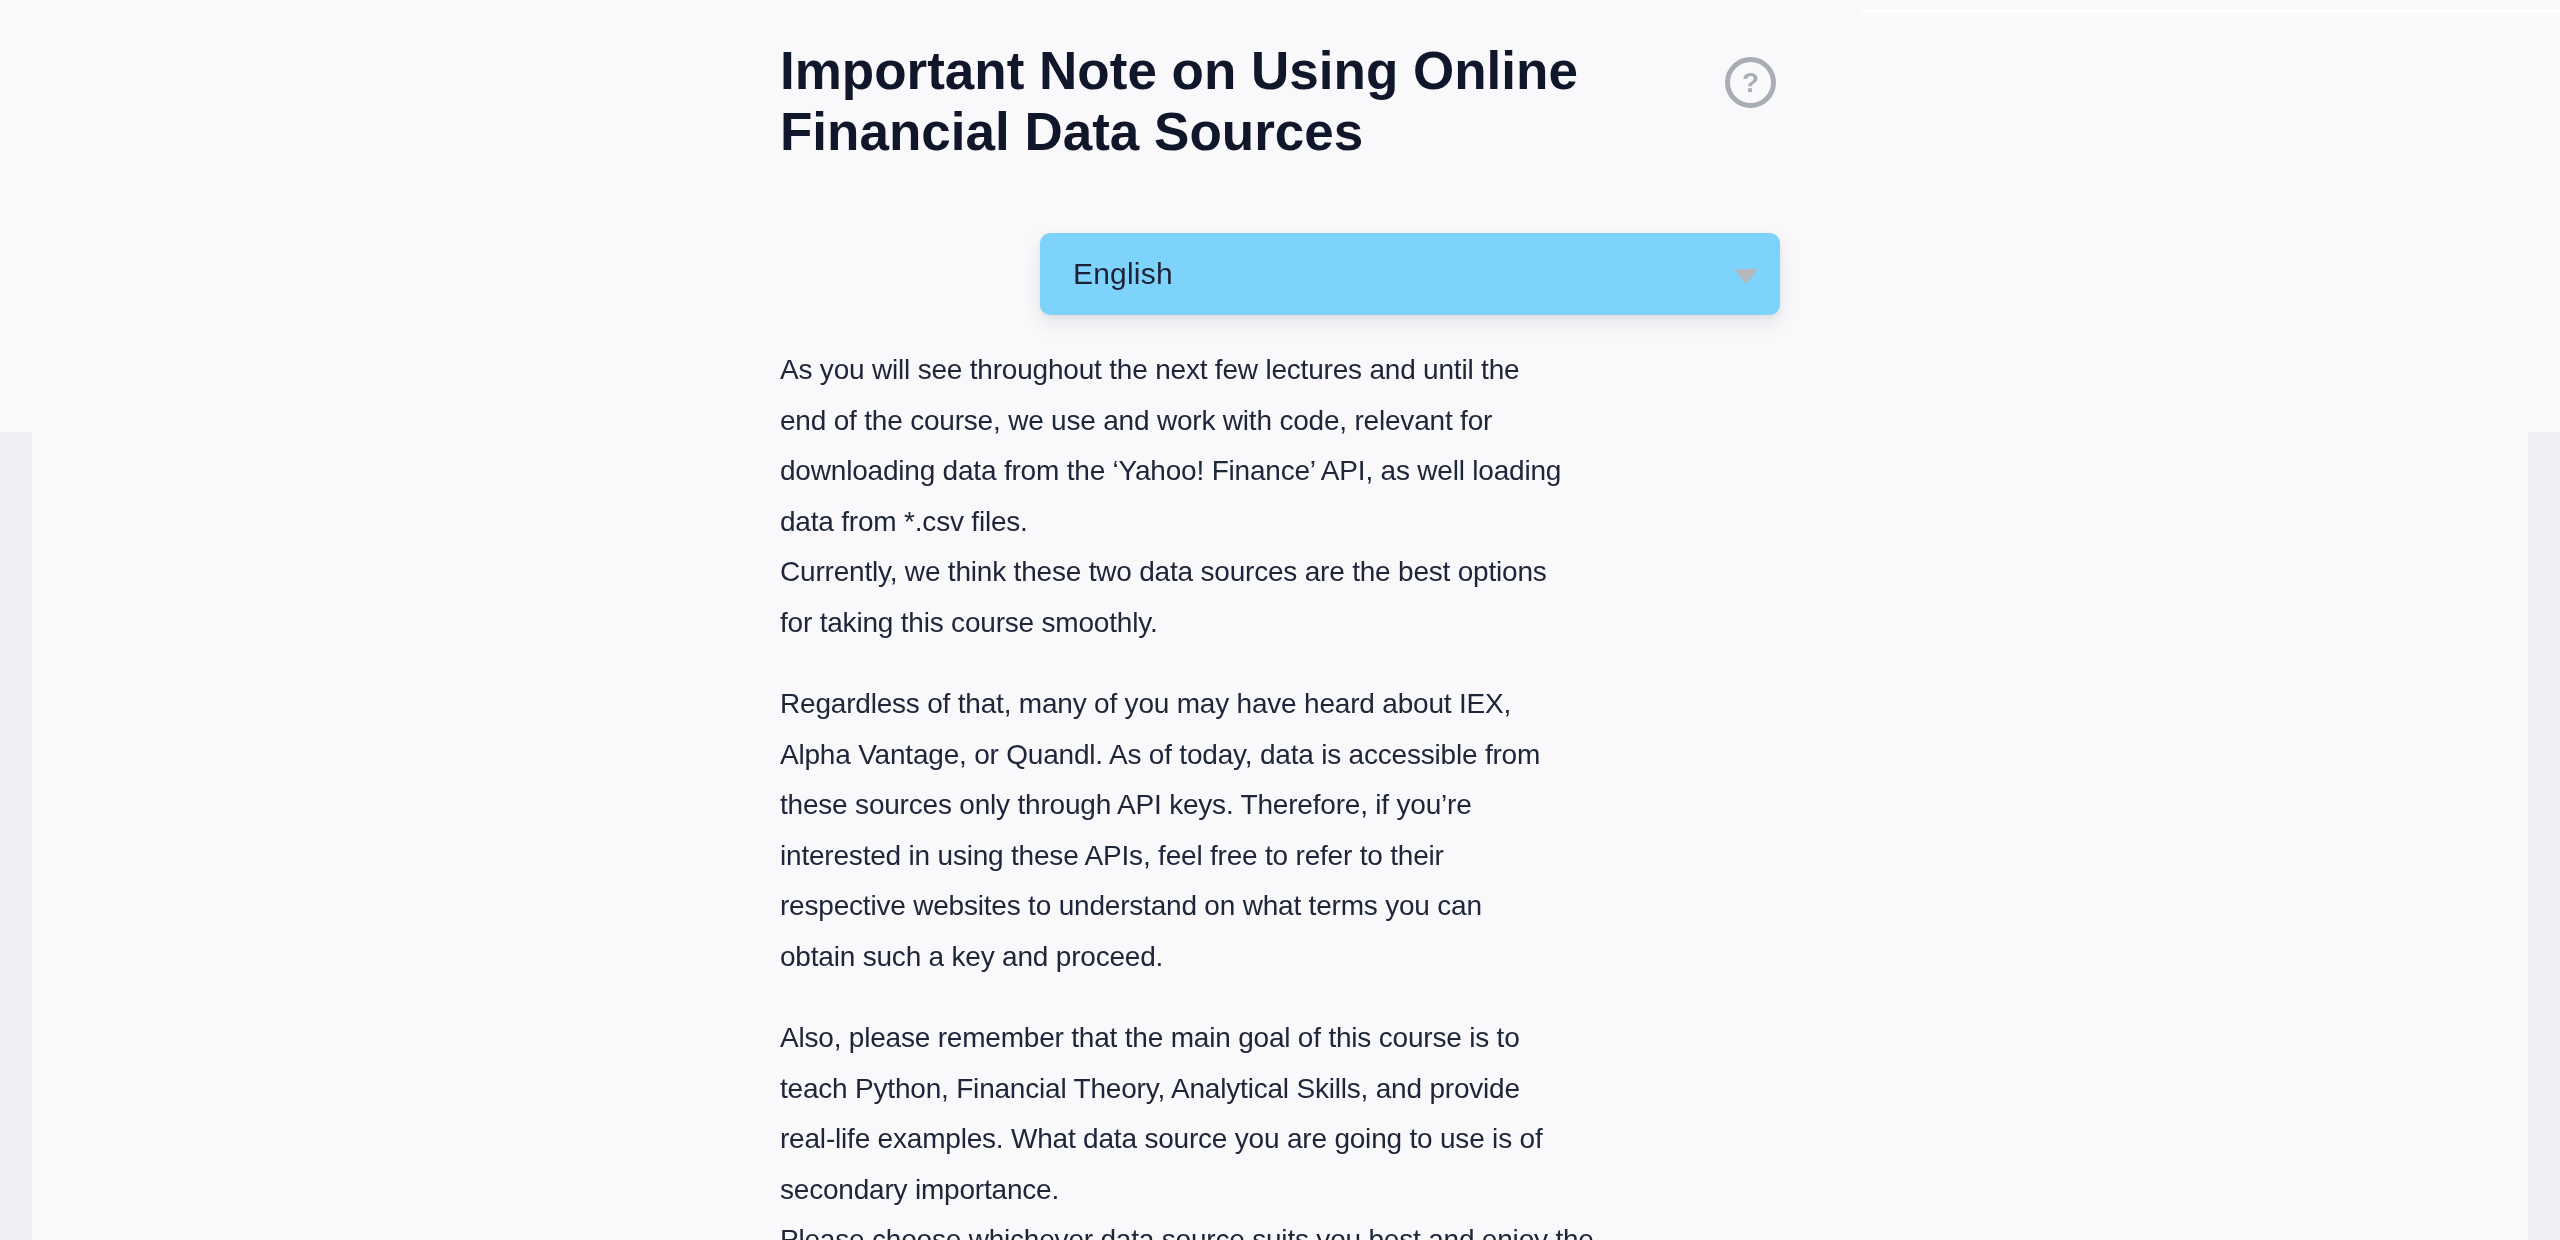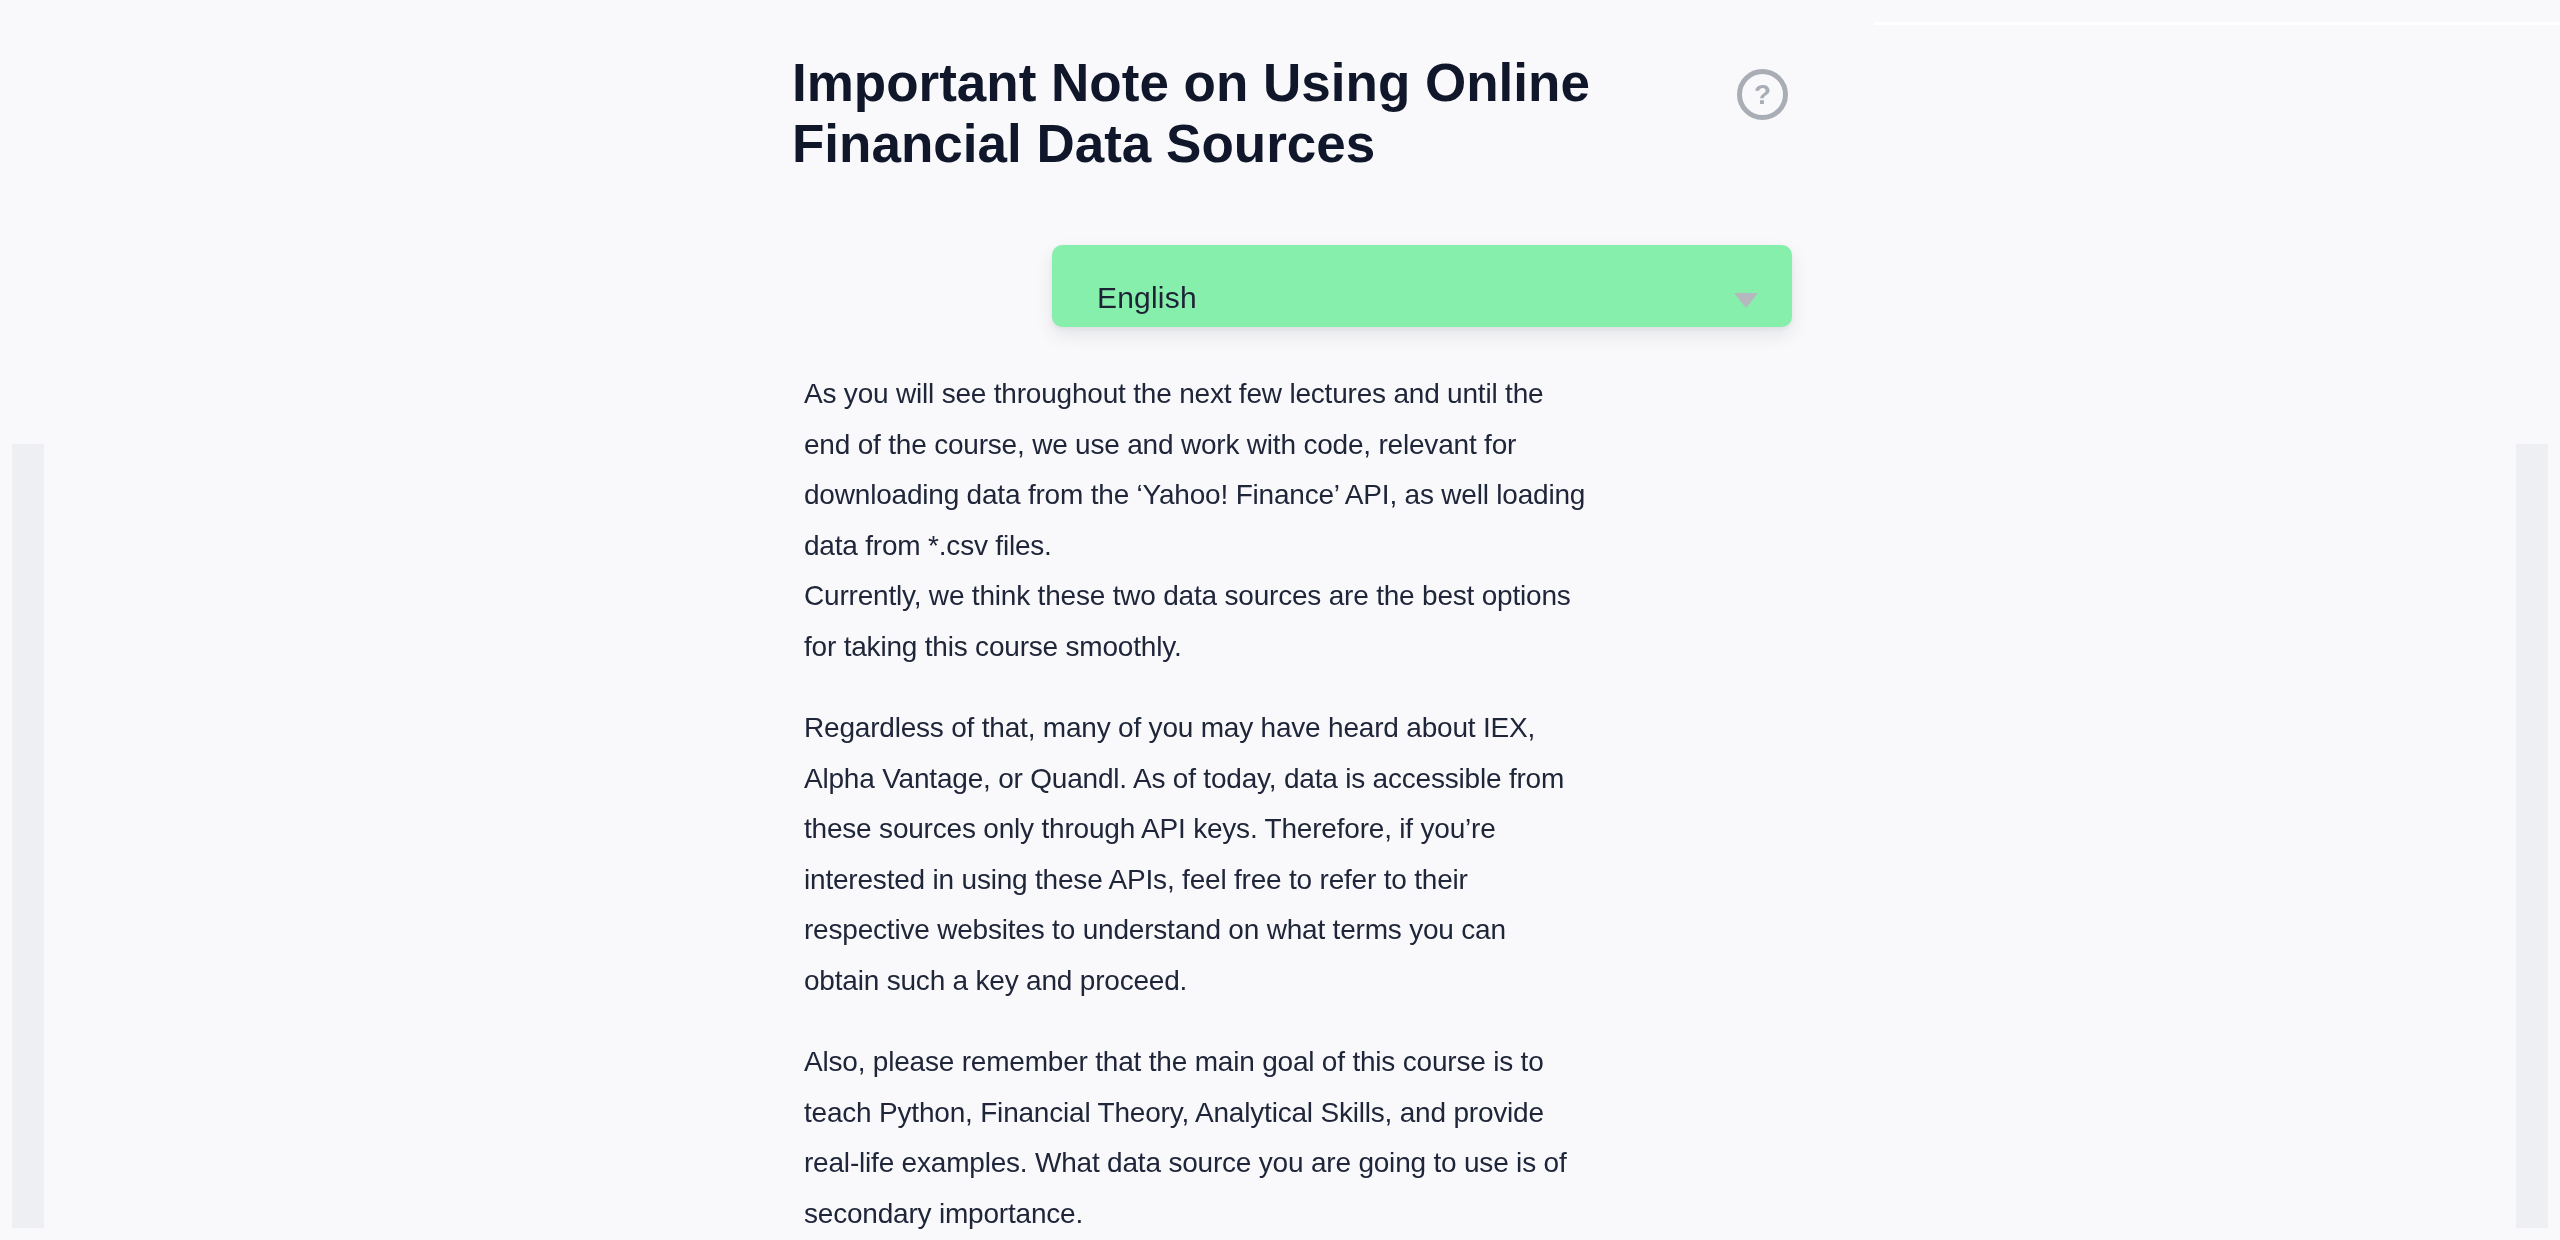--- a/index.html
+++ b/index.html
@@ -1,15 +1,15 @@
 <!DOCTYPE html>
 <html><head>
 <meta charset="utf-8">
 <style>
-  * { margin: 12px; padding: 0; box-sizing: border-box; }
+  * { margin: 0; padding: 0; box-sizing: border-box; }
   html, body {
     width: 2560px; height: 1240px;
     overflow: hidden;
     background: #f9f9fb;
     font-family: "Liberation Sans", sans-serif;
   }
   .gutter {
     position: absolute;
     top: 432px; bottom: 0;
     width: 32px;
@@ -49,21 +49,21 @@
     font-weight: 700;
     line-height: 41px;
     text-align: center;
     cursor: pointer;
   }
 
   .lang-select {
     position: absolute;
     left: 1040px; top: 233px;
     width: 740px; height: 82px;
-    background: #86efac;
+    background: #7dd3fc;
     border-radius: 10px;
     box-shadow: 0 8px 18px rgba(40, 45, 70, 0.10), 0 2px 4px rgba(40, 45, 70, 0.05);
     cursor: pointer;
   }
   .lang-select .value {
     position: absolute;
     left: 33px; top: 24px;
     font-size: 30px;
     color: #1d2335;
     letter-spacing: 0.2px;

